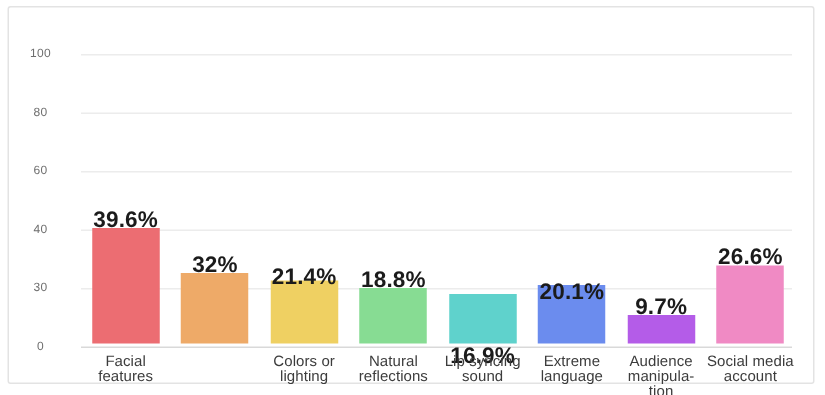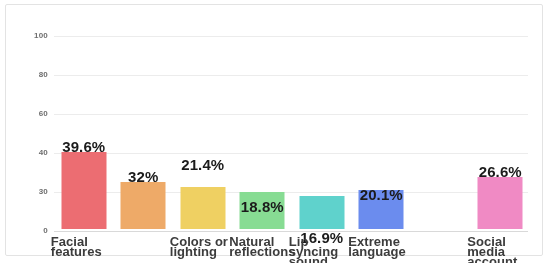--- a/index.html
+++ b/index.html
@@ -50,26 +50,25 @@
     background: #ececec;
   }
   .y-tick.baseline .grid-line {
     background: #d9d9d9;
   }
   .y-tick .y-label {
     position: absolute;
     left: 0;
     width: 42px;
     top: -7px;
-    text-align: right;
+    text-align: center;
     font-size: 8px;
     color: #6e6e6e;
     letter-spacing: 0.2px;
     line-height: 14px;
-    font-weight: bold;
   }
 
   
   .bars-layer {
     position: absolute;
     left: 48px;
     right: 14px;
     top: 0;
     bottom: 0;
   }
@@ -93,23 +92,23 @@
     font-size: 15px;
     font-weight: bold;
     color: #1b1b1b;
     letter-spacing: 0.1px;
   }
   .cat-label {
     position: absolute;
     left: 50%;
     transform: translateX(-50%);
     width: 66px;
-    text-align: left;
-    font-size: 13px;
-    font-weight: bold;
+    text-align: center;
+    font-size: 10px;
+    font-weight: normal;
     color: #3c3c3c;
     line-height: 10px;
     letter-spacing: 0.05px;
   }
 </style>
 </head>
 <body>
 
 <div class="chart-card">
   <div class="plot-area" id="plot-area">
@@ -144,38 +143,43 @@
           <div class="bar" style="height: 77.22px; bottom: 26px; background: rgb(236, 109, 114);"></div>
           <div class="bar-value" style="top: 132.78px;">39.6%</div>
           <div class="cat-label" style="top: 232px;">Facial<br>features</div>
         </div>
         <div class="bar-slot" style="left: 59.5px; width: 59.5px;">
           <div class="bar" style="height: 46.8px; bottom: 26px; background: rgb(238, 170, 104);"></div>
           <div class="bar-value" style="top: 163.2px;">32%</div>
         </div>
         <div class="bar-slot" style="left: 119px; width: 59.5px;">
           <div class="bar" style="height: 41.73px; bottom: 26px; background: rgb(239, 208, 98);"></div>
-          <div class="bar-value" style="top: 151px;">21.4%</div>
+          <div class="bar-value" style="top: 171px;">21.4%</div>
           <div class="cat-label" style="top: 232px;">Colors or<br>lighting</div>
         </div>
         <div class="bar-slot" style="left: 178.5px; width: 59.5px;">
           <div class="bar" style="height: 36.66px; bottom: 26px; background: rgb(135, 220, 147);"></div>
-          <div class="bar-value" style="top: 173.34px; margin-top: 20px;">18.8%</div>
+          <div class="bar-value" style="top: 173.34px;">18.8%</div>
           <div class="cat-label" style="top: 232px;">Natural<br>reflections</div>
         </div>
         <div class="bar-slot" style="left: 238px; width: 59.5px;">
           <div class="bar" style="height: 32.955px; bottom: 26px; background: rgb(95, 210, 204);"></div>
           <div class="bar-value" style="top: 177.045px; margin-top: 47px;">16.9%</div>
           <div class="cat-label" style="top: 232px;">Lip syncing<br>sound</div>
         </div>
         <div class="bar-slot" style="left: 297.5px; width: 59.5px;">
           <div class="bar" style="height: 39.195px; bottom: 26px; background: rgb(107, 140, 238);"></div>
           <div class="bar-value" style="top: 181px;">20.1%</div>
           <div class="cat-label" style="top: 232px;">Extreme<br>language</div>
         </div>
+        <div class="bar-slot" style="left: 357px; width: 59.5px;">
+          <div class="bar" style="height: 18.915px; bottom: 26px; background: rgb(180, 92, 232);"></div>
+          <div class="bar-value" style="top: 191.085px;">9.7%</div>
+          <div class="cat-label" style="top: 232px;">Audience<br>manipula-<br>tion</div>
+        </div>
         <div class="bar-slot" style="left: 416.5px; width: 59.5px;">
           <div class="bar" style="height: 51.87px; bottom: 26px; background: rgb(240, 138, 196);"></div>
           <div class="bar-value" style="top: 158.13px;">26.6%</div>
           <div class="cat-label" style="top: 232px;">Social media<br>account</div>
         </div>
       </div>
   </div>
 </div>
 
 </body></html>

